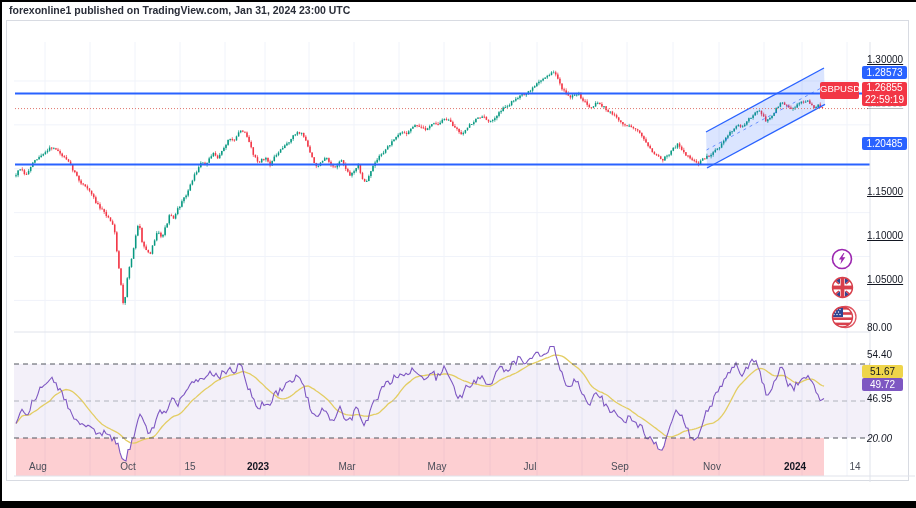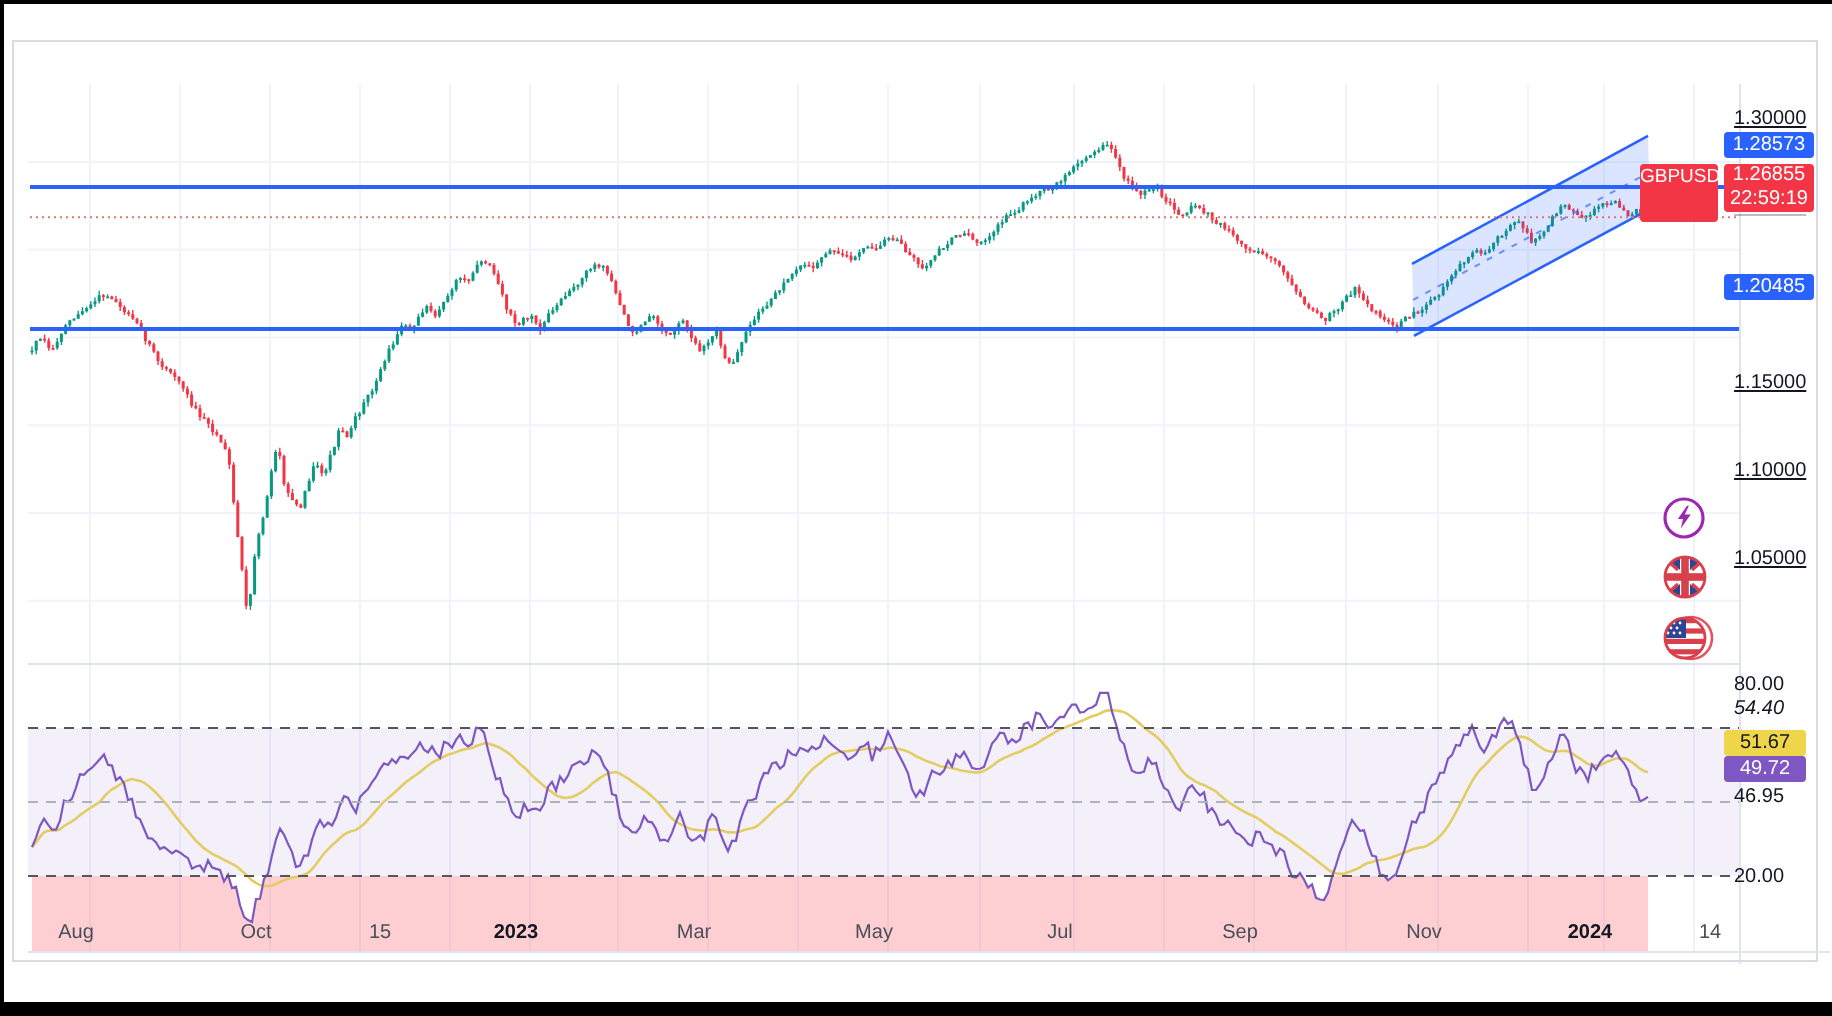--- a/index.html
+++ b/index.html
@@ -20,34 +20,35 @@
   #legend-rsi{position:absolute;left:15px;top:316px;font-size:10.5px;white-space:nowrap;color:#131722;}
   #legend-rsi .rsiv{color:#7e57c2;margin-left:6px;}
   #legend-rsi .mav{color:#d8c24a;margin-left:6px;}
   .nullset{color:#787b86;font-size:12px;margin-left:9px;}
   .axlabel{position:absolute;left:867px;font-size:10px;color:#131722;height:13px;line-height:13px;text-decoration:underline;}
   .axlabel.ghost{opacity:.28;}
   .badge{position:absolute;border-radius:2px;font-size:10px;color:#fff;text-align:center;}
   .badge.blue{left:862px;width:45px;height:13px;line-height:13px;background:#2962ff;}
   .badge.red2{left:862px;width:45px;height:24px;background:#f23645;}
   .badge.red2 div{height:12px;line-height:12px;}
-  #symbol-badge{position:absolute;left:820px;top:82px;width:39px;height:29px;line-height:13px;background:#f23645;border-radius:2px;color:#fff;font-size:9.5px;text-align:center;}
+  #symbol-badge{position:absolute;left:820px;top:82px;width:39px;height:17px;line-height:13px;background:#f23645;border-radius:2px;color:#fff;font-size:9.5px;text-align:center;}
   .badge.yellow{left:862px;width:41px;height:13px;line-height:13px;background:#efd54a;color:#131722;}
   .badge.purple{left:862px;width:41px;height:13px;line-height:13px;background:#7e57c2;color:#fff;}
   .rsilabel{position:absolute;left:867px;font-size:10px;color:#131722;height:13px;line-height:13px;}
   .timelabel{position:absolute;top:461px;width:40px;margin-left:-20px;text-align:center;font-size:10px;color:#4a4e59;}
   .timelabel.bold{font-weight:700;color:#131722;}
   #icon-stack{position:absolute;left:831px;top:248px;width:28px;}
   .bubble{position:relative;margin-bottom:2px;}
   #footer{position:absolute;left:0;top:482px;width:916px;height:19px;background:#fff;}
 </style>
 </head>
 <body>
 
 <div id="root">
+  <div id="attribution">forexonline1 published on TradingView.com, Jan 31, 2024 23:00 UTC</div>
 
   <div id="frame">
     <svg id="chart-svg" viewBox="7 21 901 459" preserveAspectRatio="none">
         <line x1="38" y1="21" x2="38" y2="455" stroke="#f0f3fa" stroke-width="1"></line>
         <line x1="83" y1="21" x2="83" y2="455" stroke="#f0f3fa" stroke-width="1"></line>
         <line x1="128" y1="21" x2="128" y2="455" stroke="#f0f3fa" stroke-width="1"></line>
         <line x1="173" y1="21" x2="173" y2="455" stroke="#f0f3fa" stroke-width="1"></line>
         <line x1="218" y1="21" x2="218" y2="455" stroke="#f0f3fa" stroke-width="1"></line>
         <line x1="258" y1="21" x2="258" y2="455" stroke="#f0f3fa" stroke-width="1"></line>
         <line x1="302" y1="21" x2="302" y2="455" stroke="#f0f3fa" stroke-width="1"></line>
@@ -886,24 +887,24 @@
       <div class="badge blue" style="top: 137px;">1.20485</div>
     </div>
 
   <div id="symbol-badge">GBPUSD</div>
   <div class="badge red2" id="price-badge" style="top:82px;">
     <div>1.26855</div>
     <div>22:59:19</div>
   </div>
 
   <div id="rsi-axis-labels">
-      <div class="rsilabel" style="top: 336px;">80.00</div>
-      <div class="rsilabel" style="top: 347.5px; font-style: italic;">54.40</div>
+      <div class="rsilabel" style="top: 321px;">80.00</div>
+      <div class="rsilabel" style="top: 347.5px;">54.40</div>
       <div class="rsilabel" style="top: 391.5px;">46.95</div>
-      <div class="rsilabel" style="top: 431.5px;">20.00</div>
+      <div class="rsilabel" style="top: 431.5px; font-style: italic;">20.00</div>
     </div>
   <div class="badge yellow" id="rsi-ma-badge" style="top: 364.5px;">51.67</div>
   <div class="badge purple" id="rsi-badge" style="top: 377.5px;">49.72</div>
 
   <div id="time-axis">
       <div class="timelabel" style="left: 38px;">Aug</div>
       <div class="timelabel" style="left: 128px;">Oct</div>
       <div class="timelabel" style="left: 190px;">15</div>
       <div class="timelabel bold" style="left: 258px;">2023</div>
       <div class="timelabel" style="left: 347px;">Mar</div>

